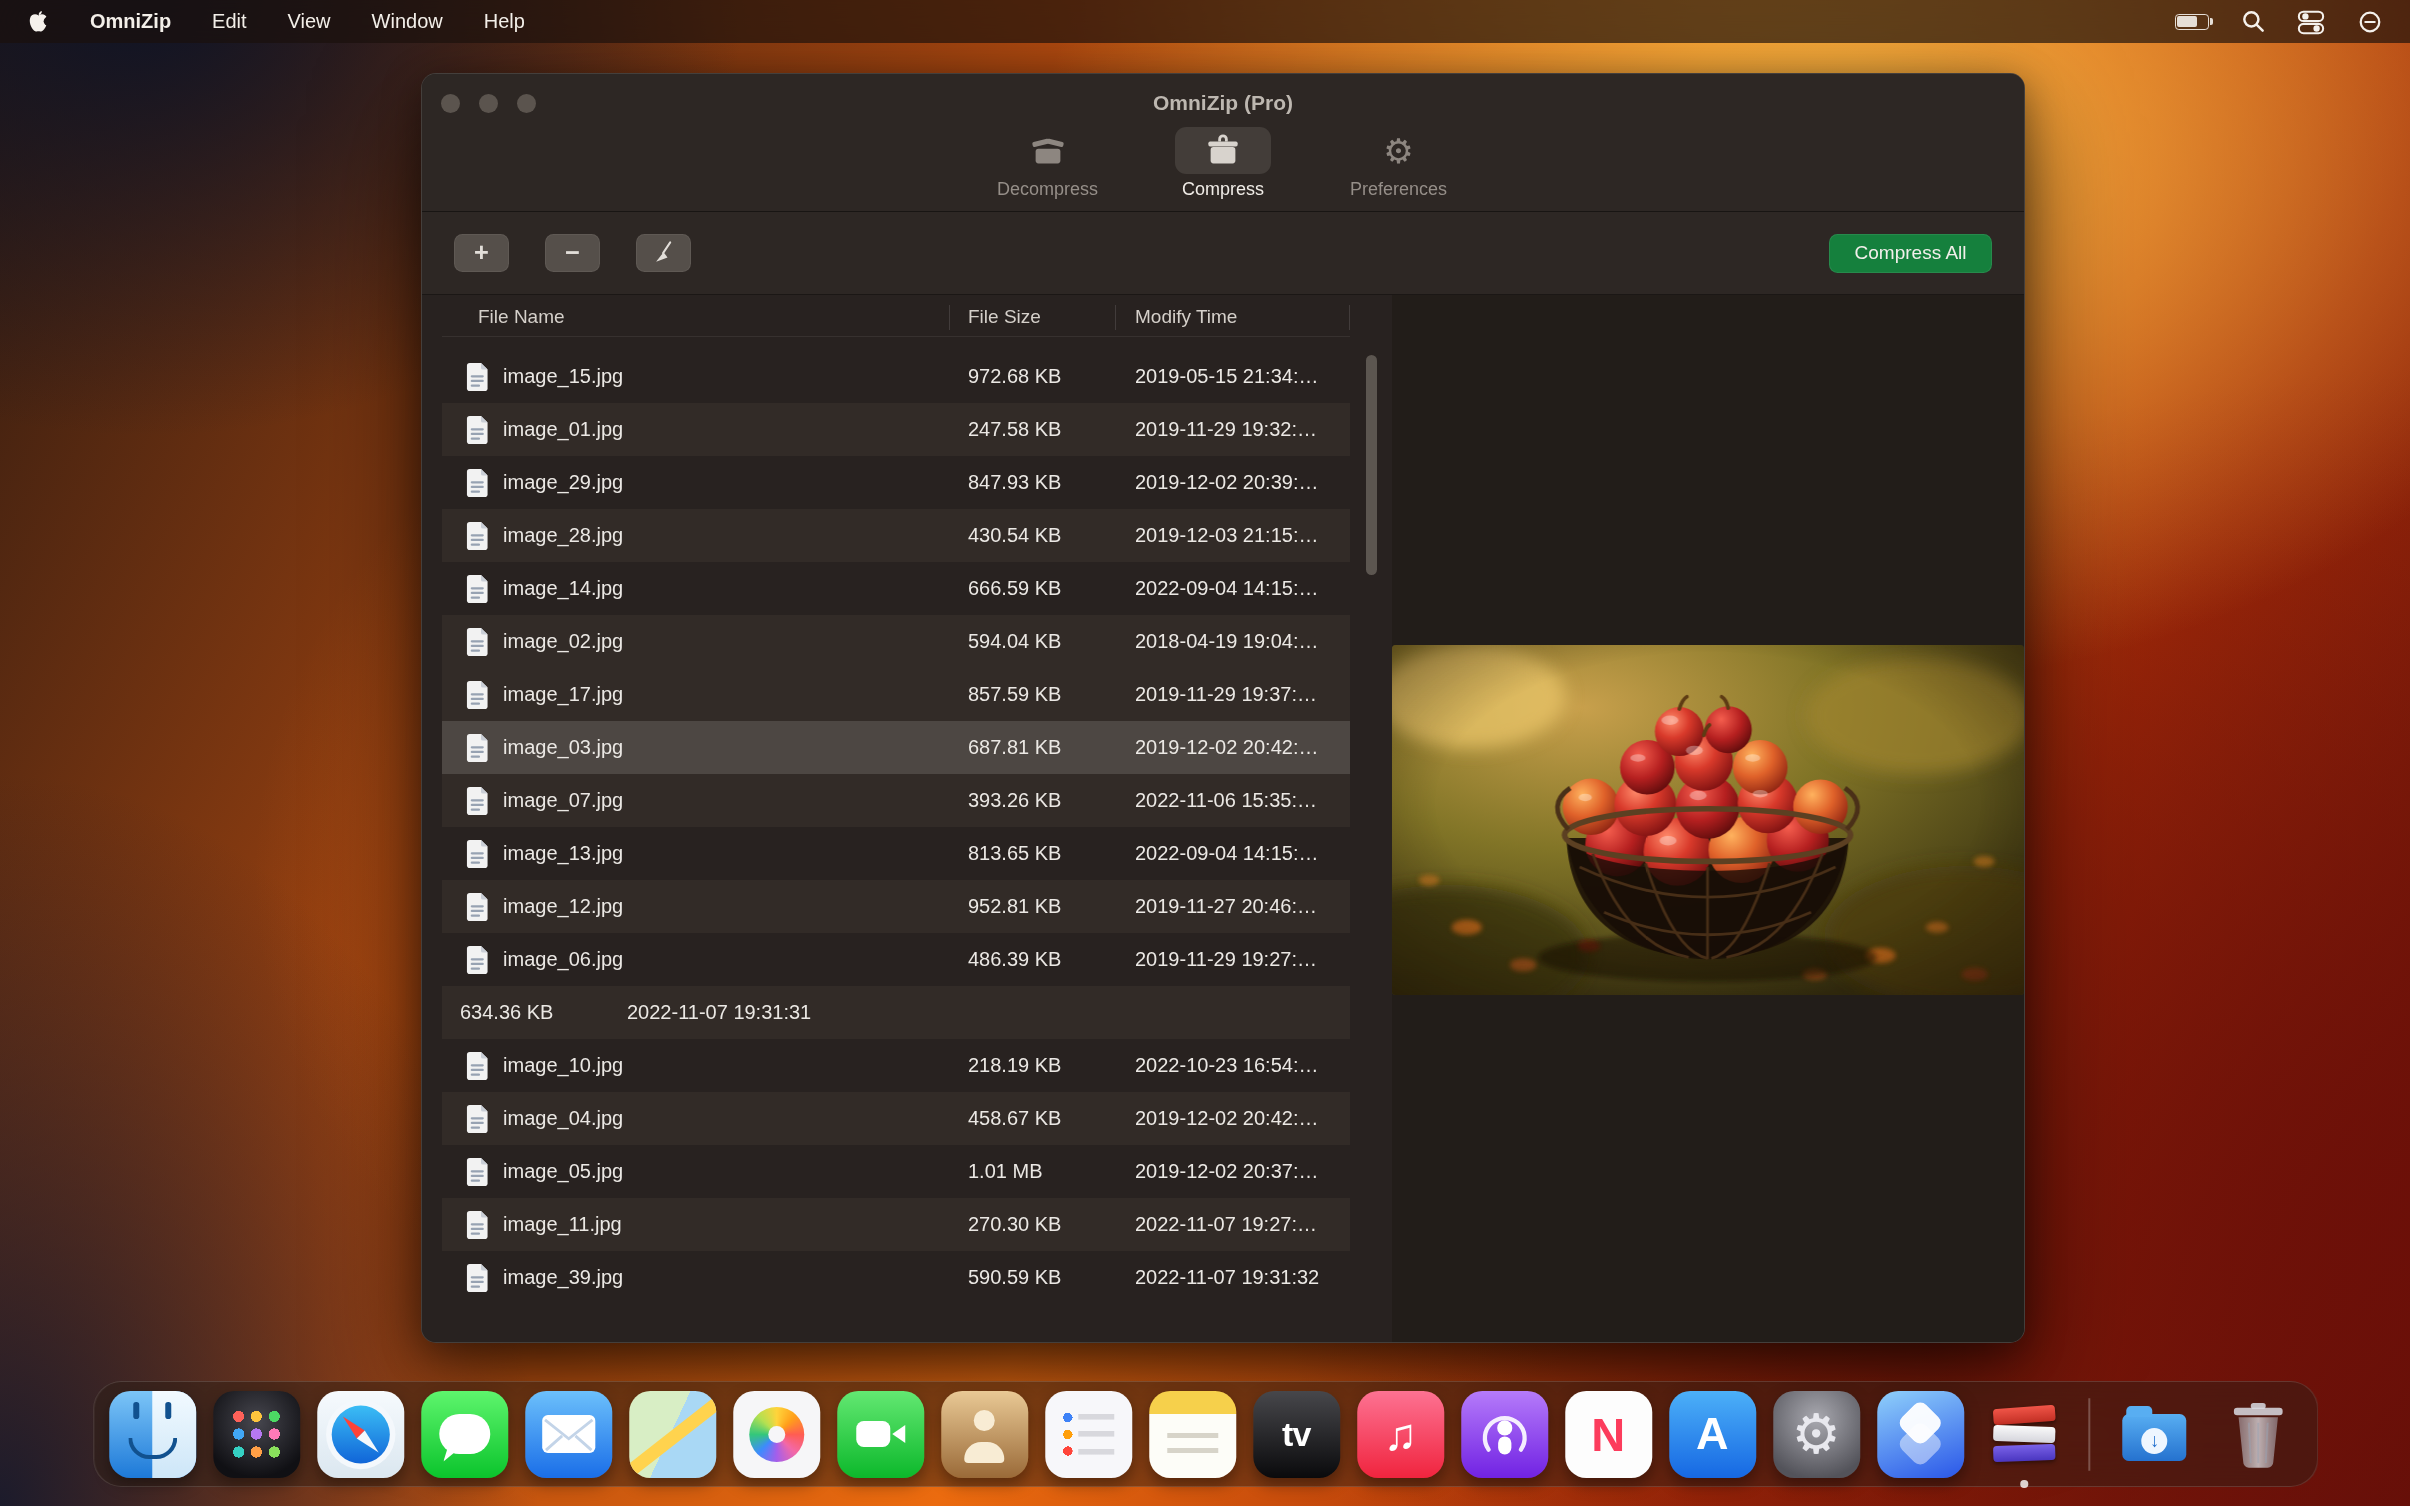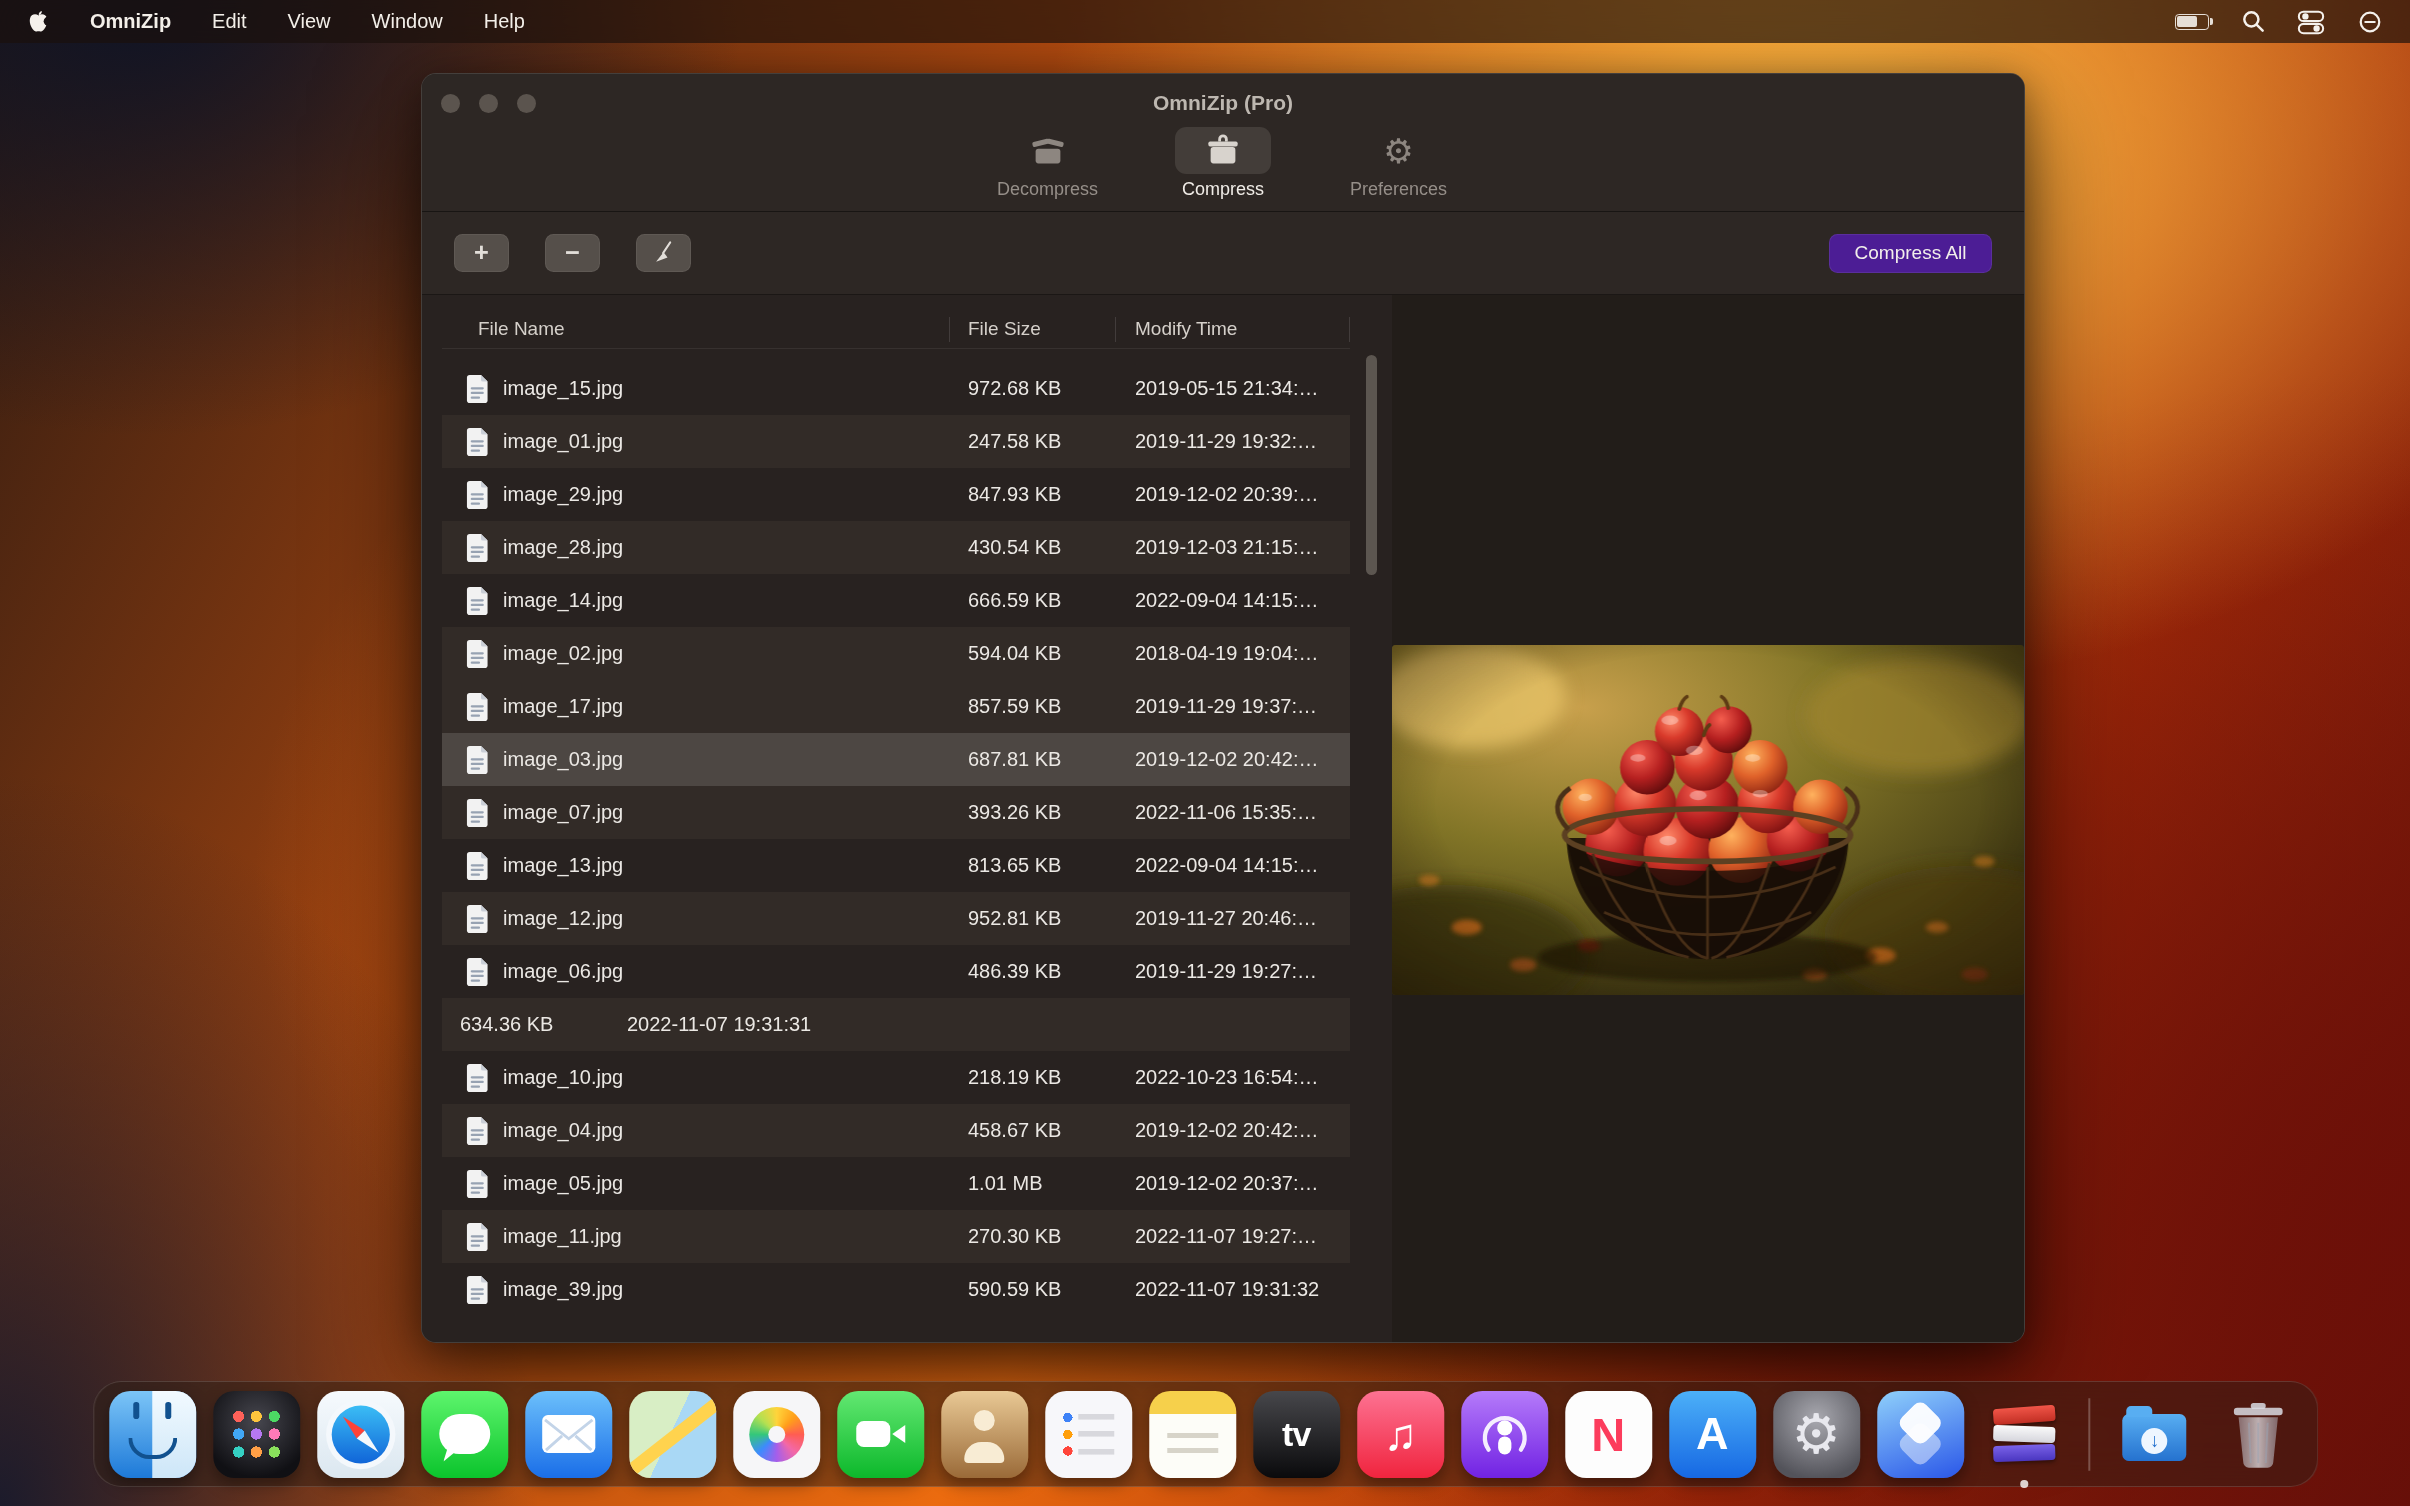--- a/index.html
+++ b/index.html
@@ -50,27 +50,27 @@
   .tab-iconbox svg { width:36px; height:36px; }
   .gear-glyph { font-size:34px; line-height:1; }
 
   .toolbar { height:83px; background:#2d2724; border-bottom:0.9px solid rgba(0,0,0,.4);
     display:flex; align-items:center; padding:0 32px; gap:36px; }
   .tbtn { width:55px; height:38px; border-radius:8.5px; background:#554f4a; border:0.9px solid rgba(255,255,255,.06);
     color:#e2ded9; display:flex; align-items:center; justify-content:center;
     font-size:25.4px; font-weight:600; line-height:1; cursor:default; }
   .tbtn svg { width:28px; height:28px; }
   .compress-all { margin-left:auto; height:39px; padding:0 24.5px; border-radius:8.5px;
-    background:#4c1d95; border:0.9px solid rgba(255,255,255,.08); color:#f2efeb; font-size:19px;
+    background:#15803d; border:0.9px solid rgba(255,255,255,.08); color:#f2efeb; font-size:19px;
     display:flex; align-items:center; cursor:default; }
 
   .content { position:relative; height:calc(1270px - 138px - 83px); background:#282220; }
 
   
-  .table-area { position:absolute; left:20px; top:16px; width:908px; height:100%; overflow:hidden; }
+  .table-area { position:absolute; left:20px; top:4px; width:908px; height:100%; overflow:hidden; }
   .thead { display:flex; height:38px; align-items:center; border-bottom:0.9px solid rgba(255,255,255,.07); }
   .hcell { font-size:19px; color:#d5d0ca; height:24.5px; line-height:24.5px; border-right:0.9px solid rgba(255,255,255,.12); }
   .hc-name { width:508px; padding-left:36px; }
   .hc-size { width:166px; padding-left:18px; }
   .hc-time { width:234px; padding-left:19px; }
   .tbody { margin-top:13px; }
   .trow { display:flex; align-items:center; height:53px; color:#ebe8e4; font-size:20px; }
   .trow.alt { background:#322b27; }
   .trow.selected { background:#4d4743; }
   .cell-name { width:508px; display:flex; align-items:center; gap:14px; padding-left:22.6px; overflow:hidden; white-space:nowrap; }

